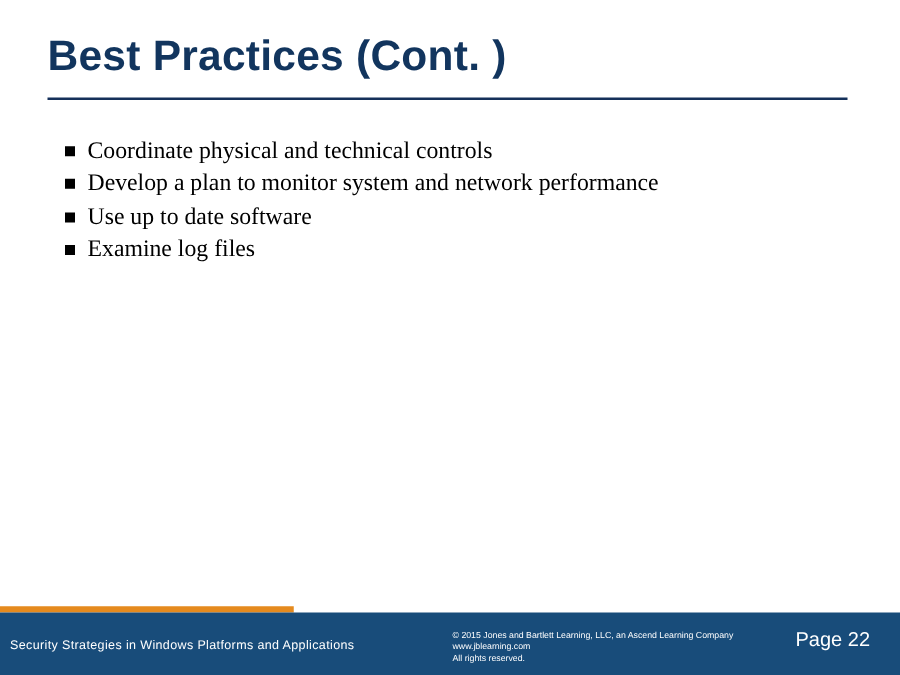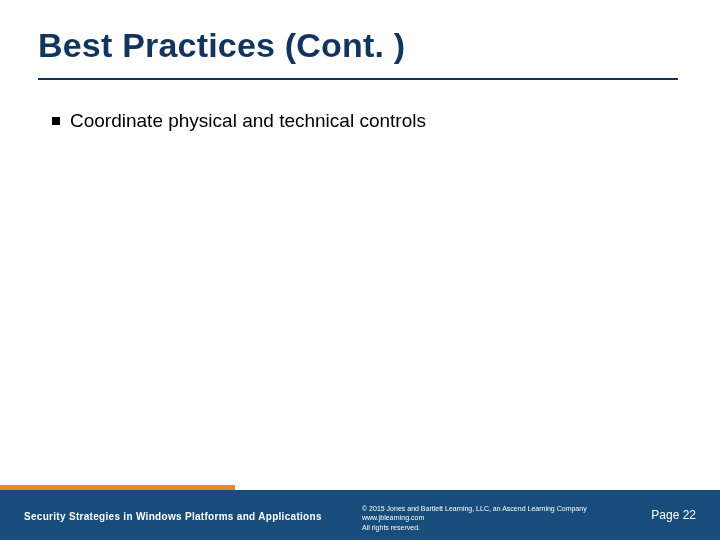--- a/index.html
+++ b/index.html
@@ -41,20 +41,21 @@
     left: 52px;
     width: 610px;
     color: #000;
     font-size: 19px;
     line-height: 1.34;
   }
   .content .item {
     display: flex;
     align-items: flex-start;
     margin-bottom: 1px;
+    font-family: Liberation Serif, serif;
   }
   .content .marker {
     flex: 0 0 auto;
     width: 8px;
     height: 8px;
     background: #000;
     margin-top: 9px;
     margin-right: 10px;
   }
   .content .txt {
@@ -71,56 +72,67 @@
   .accent-bar {
     position: absolute;
     left: 0;
     bottom: 50px;
     width: 235px;
     height: 5px;
     background: #e58a1e;
   }
   .footer-left {
     position: absolute;
-    left: 24px;
+    left: 8px;
     bottom: 18px;
     color: #ffffff;
     font-size: 10px;
     letter-spacing: 0.3px;
-    font-weight: bold;
   }
   .footer-center {
     position: absolute;
     left: 362px;
     bottom: 8px;
     color: #ffffff;
     font-size: 7px;
     line-height: 1.35;
     width: 250px;
   }
   .footer-right {
     position: absolute;
     right: 24px;
     bottom: 18px;
     color: #ffffff;
-    font-size: 12px;
+    font-size: 16px;
   }
 </style>
 </head>
 <body>
 
 <div class="slide">
 
   <div class="title">Best Practices (Cont. )</div>
   <div class="rule"></div>
 
   <div class="content">
     <div class="item">
       <span class="marker"></span>
       <span class="txt">Coordinate physical and technical controls</span>
+    </div>
+    <div class="item">
+      <span class="marker"></span>
+      <span class="txt">Develop a plan to monitor system and network performance</span>
+    </div>
+    <div class="item">
+      <span class="marker"></span>
+      <span class="txt">Use up to date software</span>
+    </div>
+    <div class="item">
+      <span class="marker"></span>
+      <span class="txt">Examine log files</span>
     </div>
   </div>
 
   <div class="accent-bar"></div>
   <div class="footer-bar">
     <div class="footer-left">Security Strategies in Windows Platforms and Applications</div>
     <div class="footer-center">
       <div>© 2015 Jones and Bartlett Learning, LLC, an Ascend Learning Company</div>
       <div>www.jblearning.com</div>
       <div>All rights reserved.</div>

